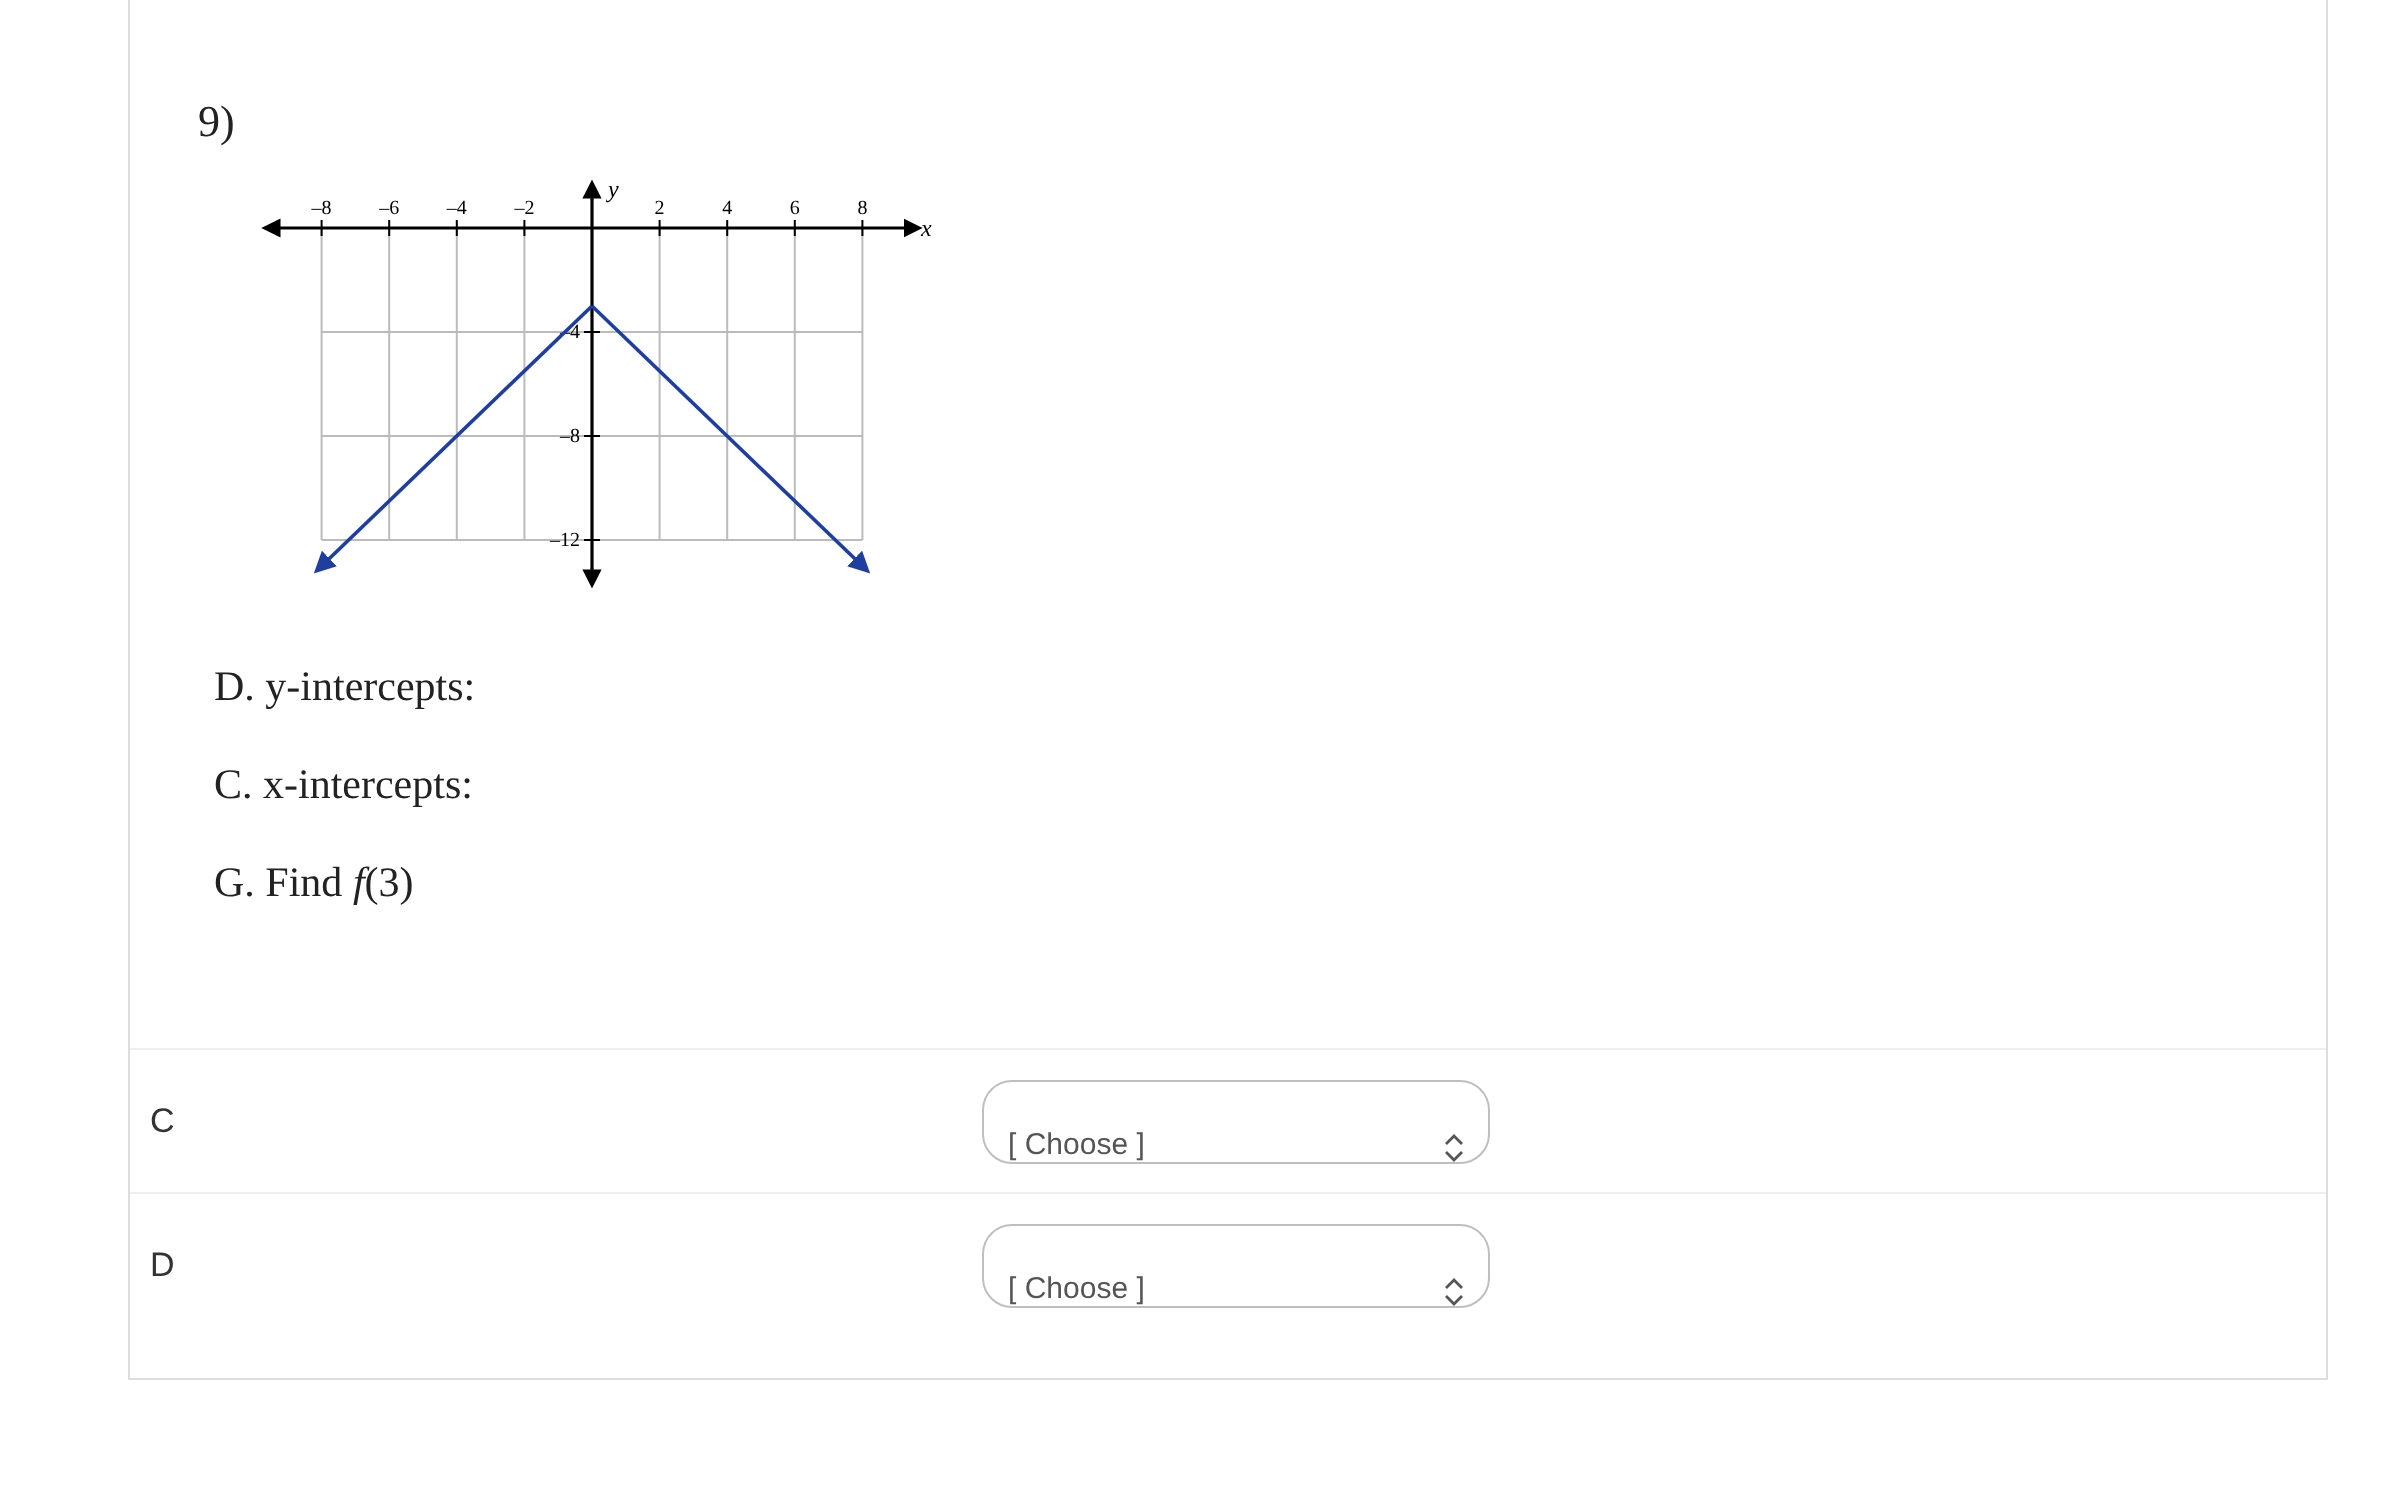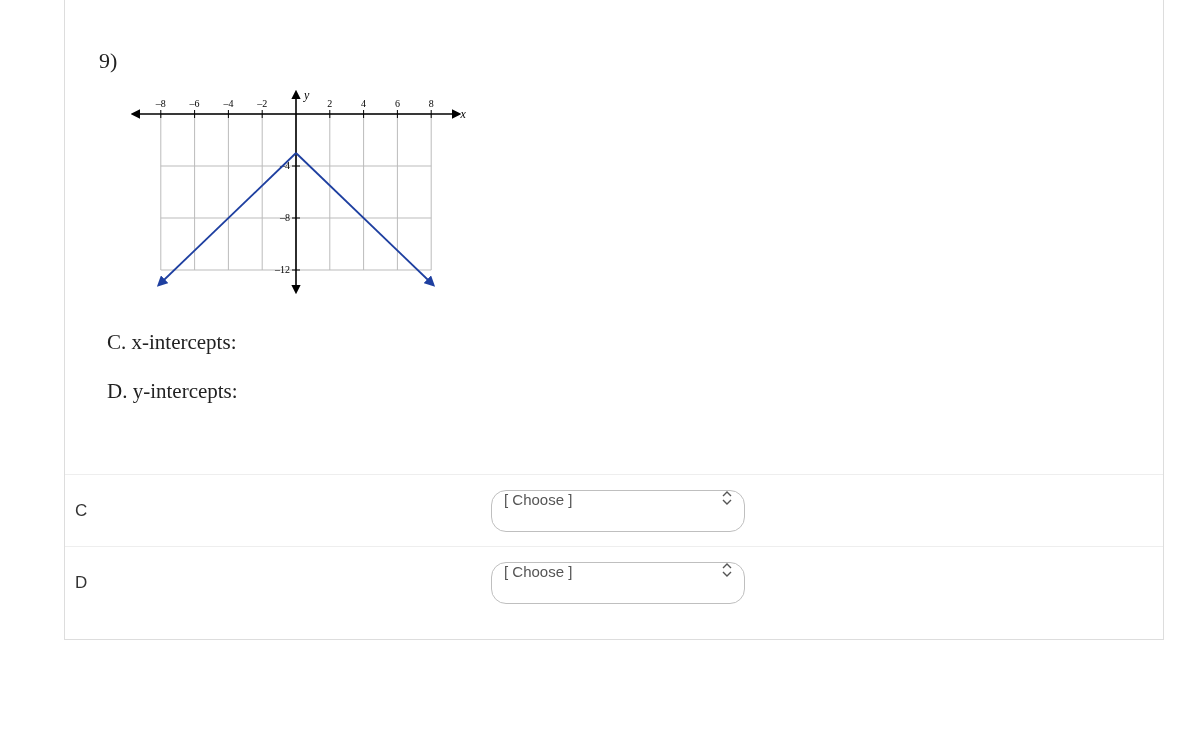--- a/index.html
+++ b/index.html
@@ -66,21 +66,21 @@
   }
   .choose-col {
     width: 260px;
   }
   .dropdown {
     width: 254px;
     height: 42px;
     border: 1px solid #bfbfbf;
     border-radius: 15px;
     display: flex;
-    align-items: flex-start;
+    align-items: flex-end;
     justify-content: space-between;
     padding: 0 12px;
     font-size: 15px;
     color: #555;
     background: #fff;
     cursor: pointer;
     font-family: -apple-system, "Segoe UI", Arial, sans-serif;
   }
   .chev {
     display: flex;
@@ -147,22 +147,25 @@
             <line x1="171" y1="188" x2="179" y2="188" stroke="#000" stroke-width="1"></line>
             <text x="169" y="191" font-size="10" text-anchor="end" font-family="Times New Roman" fill="#000">–12</text>
             <text x="183" y="16.5" font-size="12" font-style="italic" font-family="Times New Roman">y</text>
             <text x="339.55" y="36" font-size="12" font-style="italic" font-family="Times New Roman">x</text>
             <line x1="175" y1="71" x2="39.800000000000004" y2="201" stroke="#1e3fa0" stroke-width="1.8" marker-end="url(#arrowB)"></line>
             <line x1="175" y1="71" x2="310.2" y2="201" stroke="#1e3fa0" stroke-width="1.8" marker-end="url(#arrowB)"></line>
           </svg>
       </div>
 
       <div class="prompts">
+        <div class="prompt-line">D. y-intercepts:</div>
         <div class="prompt-line">C. x-intercepts:</div>
-        <div class="prompt-line">D. y-intercepts:</div>
+        <div class="prompt-line">
+          <span>G. Find </span><span class="ital">f</span><span>(3)</span>
+        </div>
       </div>
     </div>
 
     <div class="answer-rows">
       <div class="answer-row">
         <div class="label-col">C</div>
         <div class="choose-col">
           <div class="dropdown">
             <span>[ Choose ]</span>
             <span class="chev">

